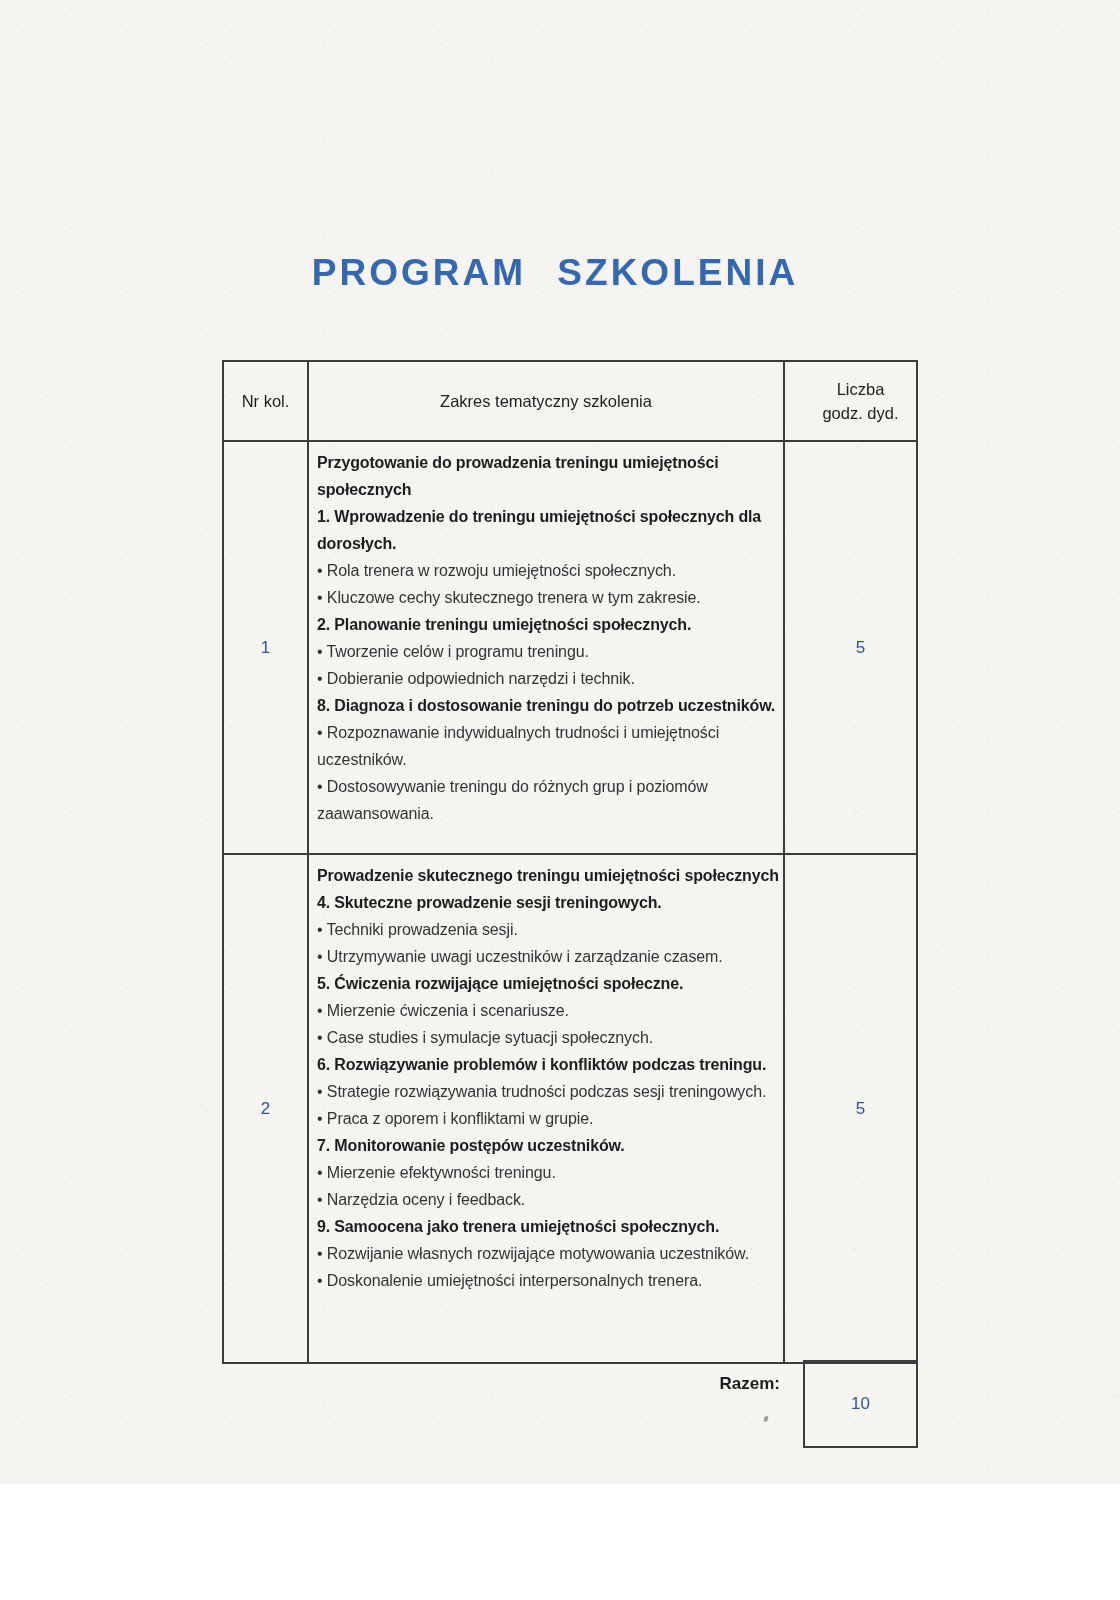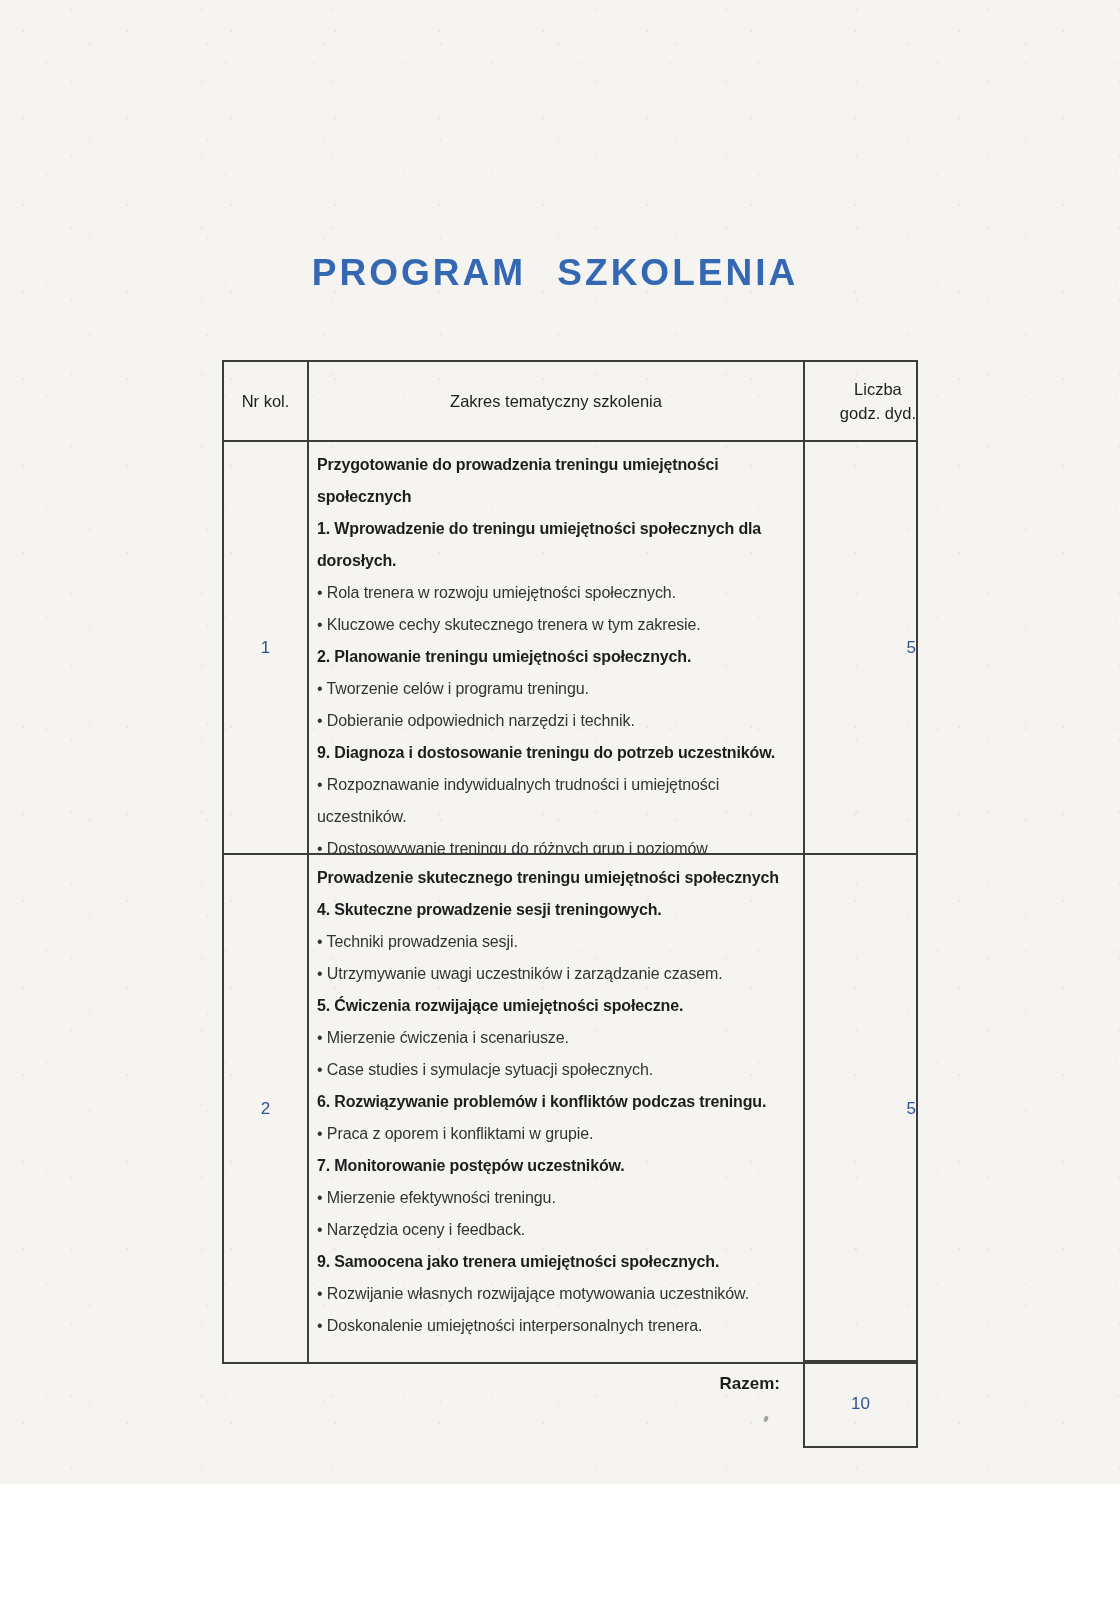--- a/index.html
+++ b/index.html
@@ -40,38 +40,38 @@
     border-right:2px solid #3c3c3c;
     display:flex;align-items:center;justify-content:center;
   }
   .col-topic{
     flex:1 1 auto;
     border-right:2px solid #3c3c3c;
     display:flex;align-items:center;justify-content:center;
   }
   .col-hours{
     width:111px;flex:0 0 111px;
-    display:flex;align-items:center;justify-content:flex-end;
+    display:flex;align-items:center;justify-content:center;padding-left:20px;
   }
   .hdr-text{
     font-size:16.5px;color:#1e1e1e;text-align:center;line-height:24px;
   }
   .body-row{border-bottom:2px solid #3c3c3c;}
   .body-row:last-child{border-bottom:none;}
   .body-row .col-topic{
     display:block;
     padding:7px 4px 0 8px;
     overflow:hidden;
   }
   .row-1{height:411px;}
   .row-2{height:507px;}
   .line{
     margin:0;
     font-size:16px;
-    line-height:32px;
+    line-height:27px;
     color:#333;
     white-space:pre-line;
     letter-spacing:-.1px;
   }
   .line.bold{font-weight:bold;color:#1d1d1d;letter-spacing:-.15px;}
   .big-num{
     font-size:17px;
     color:var(--num-blue,#2f5496);
   }
   .razem-label{
@@ -128,21 +128,21 @@
     </div>
     <div class="col-topic">
             <div class="line bold">Przygotowanie do prowadzenia treningu umiejętności społecznych</div>
             <div class="line bold">1. Wprowadzenie do treningu umiejętności społecznych dla
 dorosłych.</div>
             <div class="line">• Rola trenera w rozwoju umiejętności społecznych.</div>
             <div class="line">• Kluczowe cechy skutecznego trenera w tym zakresie.</div>
             <div class="line bold">2. Planowanie treningu umiejętności społecznych.</div>
             <div class="line">• Tworzenie celów i programu treningu.</div>
             <div class="line">• Dobieranie odpowiednich narzędzi i technik.</div>
-            <div class="line bold">9. Diagnoza i dostosowanie treningu do potrzeb uczestników.</div>
+            <div class="line bold">8. Diagnoza i dostosowanie treningu do potrzeb uczestników.</div>
             <div class="line">• Rozpoznawanie indywidualnych trudności i umiejętności
 uczestników.</div>
             <div class="line">• Dostosowywanie treningu do różnych grup i poziomów
 zaawansowania.</div>
           </div>
     <div class="col-hours">
       <span class="big-num">5</span>
     </div>
   </div>
 
@@ -152,20 +152,21 @@
     </div>
     <div class="col-topic">
             <div class="line bold">Prowadzenie skutecznego treningu umiejętności społecznych</div>
             <div class="line bold">4. Skuteczne prowadzenie sesji treningowych.</div>
             <div class="line">• Techniki prowadzenia sesji.</div>
             <div class="line">• Utrzymywanie uwagi uczestników i zarządzanie czasem.</div>
             <div class="line bold">5. Ćwiczenia rozwijające umiejętności społeczne.</div>
             <div class="line">• Mierzenie ćwiczenia i scenariusze.</div>
             <div class="line">• Case studies i symulacje sytuacji społecznych.</div>
             <div class="line bold">6. Rozwiązywanie problemów i konfliktów podczas treningu.</div>
+            <div class="line">• Strategie rozwiązywania trudności podczas sesji treningowych.</div>
             <div class="line">• Praca z oporem i konfliktami w grupie.</div>
             <div class="line bold">7. Monitorowanie postępów uczestników.</div>
             <div class="line">• Mierzenie efektywności treningu.</div>
             <div class="line">• Narzędzia oceny i feedback.</div>
             <div class="line bold">9. Samoocena jako trenera umiejętności społecznych.</div>
             <div class="line">• Rozwijanie własnych rozwijające motywowania uczestników.</div>
             <div class="line">• Doskonalenie umiejętności interpersonalnych trenera.</div>
           </div>
     <div class="col-hours">
       <span class="big-num">5</span>

